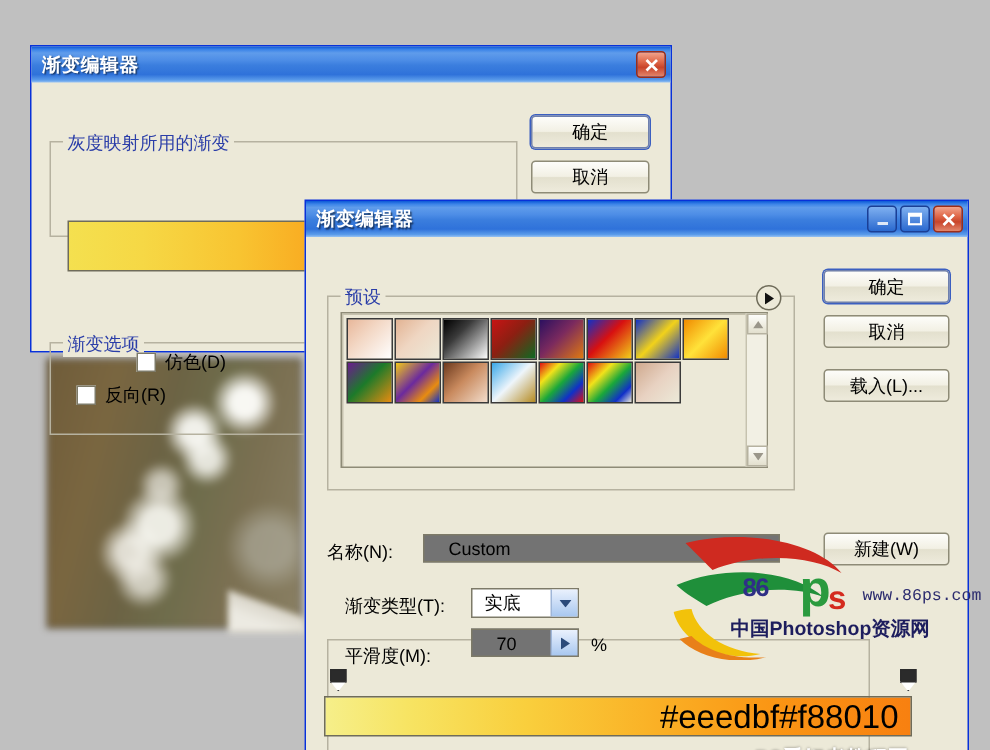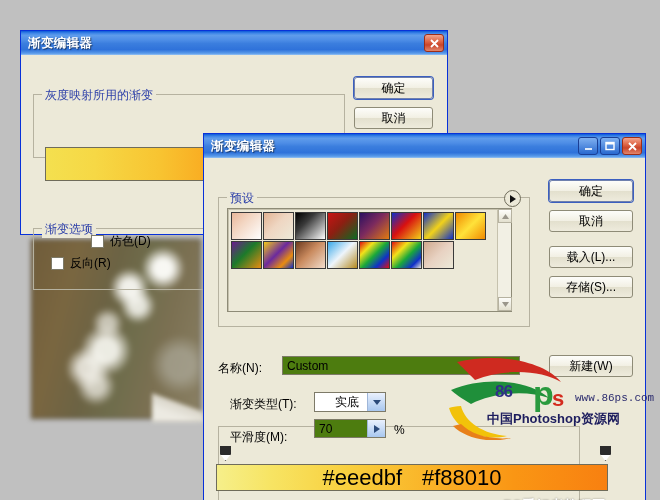--- a/index.html
+++ b/index.html
@@ -68,22 +68,22 @@
   .btn{
     position:absolute;background:linear-gradient(180deg,#fdfdfa 0%,#f2f0e4 48%,#e3e0ce 52%,#eeebdc 100%);
     border:1px solid #8e8b77;border-radius:3px;box-sizing:border-box;
     display:flex;align-items:center;justify-content:center;
     font-size:12px;color:#000;white-space:nowrap;text-align:center;
   }
   .btn.def{box-shadow:0 0 0 1px #3b5fc0;border-color:#6f80ad;}
 
   
   .field{
-    position:absolute;background:#4d7c0f;border:1px solid #7d7a68;box-sizing:border-box;
-    display:flex;align-items:center;padding-left:4px;font-size:12px;
+    position:absolute;background:#737373;border:1px solid #7d7a68;box-sizing:border-box;
+    display:flex;align-items:center;padding-left:16px;font-size:12px;
   }
 
   
   .cbrow{position:absolute;display:flex;align-items:center;gap:6px;font-size:12px;}
   .cbox{width:13px;height:13px;background:#fff;border:1px solid #7d7a68;box-sizing:border-box;flex:0 0 auto;}
 
   
   #dlg1{left:20px;top:30px;width:428px;height:205px;}
 
   #d1-group-map{left:12px;top:18px;width:310px;height:62px;}
@@ -127,42 +127,42 @@
   #d2-name-label{position:absolute;left:14px;top:202px;font-size:12px;}
   #d2-name-field{left:78px;top:198px;width:238px;height:19px;}
 
   #d2-group-bottom{left:14px;top:247px;width:360px;height:112px;}
   #d2-type-label{position:absolute;left:26px;top:238px;font-size:12px;}
   #d2-type-select{
     position:absolute;left:110px;top:234px;width:72px;height:20px;
     background:#fff;border:1px solid #7d7a68;box-sizing:border-box;
     display:flex;align-items:center;
   }
-  #d2-type-select .sel-text{flex:1;padding-left:20px;font-size:12px;}
+  #d2-type-select .sel-text{flex:1;padding-left:8px;font-size:12px;}
   #d2-type-select .sel-arrow{
     width:17px;height:18px;background:linear-gradient(180deg,#eaf1fd,#a8c7ef);
     border-left:1px solid #9fb6d8;display:flex;align-items:center;justify-content:center;
   }
 
   #d2-smooth-label{position:absolute;left:26px;top:271px;font-size:12px;}
   #d2-smooth-field{left:110px;top:261px;width:72px;height:19px;}
   #d2-smooth-spin{
     position:absolute;right:0;top:0;width:17px;height:17px;
     background:linear-gradient(180deg,#eaf1fd,#a8c7ef);border-left:1px solid #9fb6d8;
     display:flex;align-items:center;justify-content:center;
   }
   #d2-smooth-pct{position:absolute;left:190px;top:265px;font-size:12px;}
 
   
   #d2-gradbar{
     position:absolute;left:12px;top:306px;width:392px;height:27px;
     border:1px solid #6f6c5a;box-sizing:border-box;
     background:linear-gradient(90deg,#f6ef8a 0%,#f7e463 14%,#f9cf3d 34%,#fab126 56%,#fa9614 76%,#f88010 100%);
-    display:flex;align-items:center;justify-content:center;
-    padding:0 8px;box-sizing:border-box;gap:20px;
+    display:flex;align-items:center;justify-content:flex-end;
+    padding:0 8px;box-sizing:border-box;
   }
   .hexlabel{font-family:"Liberation Sans",sans-serif;font-size:22px;color:#000;letter-spacing:0px;}
 
   
   .stop{position:absolute;width:11px;height:15px;}
   .stop .sq{
     position:absolute;left:0;width:11px;height:9px;border:1px solid #2b2b2b;box-sizing:border-box;
   }
   .stop .tip{
     position:absolute;left:0;width:11px;height:7px;
@@ -335,21 +335,20 @@
     </span>
 
     <div id="d2-gradbar">
       <span class="hexlabel">#eeedbf</span>
       <span class="hexlabel">#f88010</span>
     </div>
 
     <div class="btn def" style="left:345px;top:22px;width:84px;height:22px;">确定</div>
     <div class="btn" style="left:345px;top:52px;width:84px;height:22px;">取消</div>
     <div class="btn" style="left:345px;top:88px;width:84px;height:22px;">载入(L)...</div>
-    <div class="btn" style="left:345px;top:118px;width:84px;height:22px;">存储(S)...</div>
     <div class="btn" style="left:345px;top:197px;width:84px;height:22px;">新建(W)</div>
   </div>
 </div>
 
 <div id="logo">
   <svg width="205" height="84" viewBox="0 0 205 84" aria-hidden="true">
     <path d="M8 6 C50 -4 96 6 112 26 C92 14 56 12 26 24 C18 16 12 10 8 6 Z" fill="#cf2a20"></path>
     <path d="M2 34 C36 20 80 24 100 42 C78 34 46 36 22 48 C12 42 6 38 2 34 Z" fill="#1f8f3a"></path>
     <path d="M0 52 C6 74 34 86 58 80 C34 78 16 66 12 50 C7 50 3 51 0 52 Z" fill="#f2c20a"></path>
     <path d="M4 70 C16 82 40 88 62 82 C40 84 22 78 12 68 Z" fill="#e8801a"></path>

